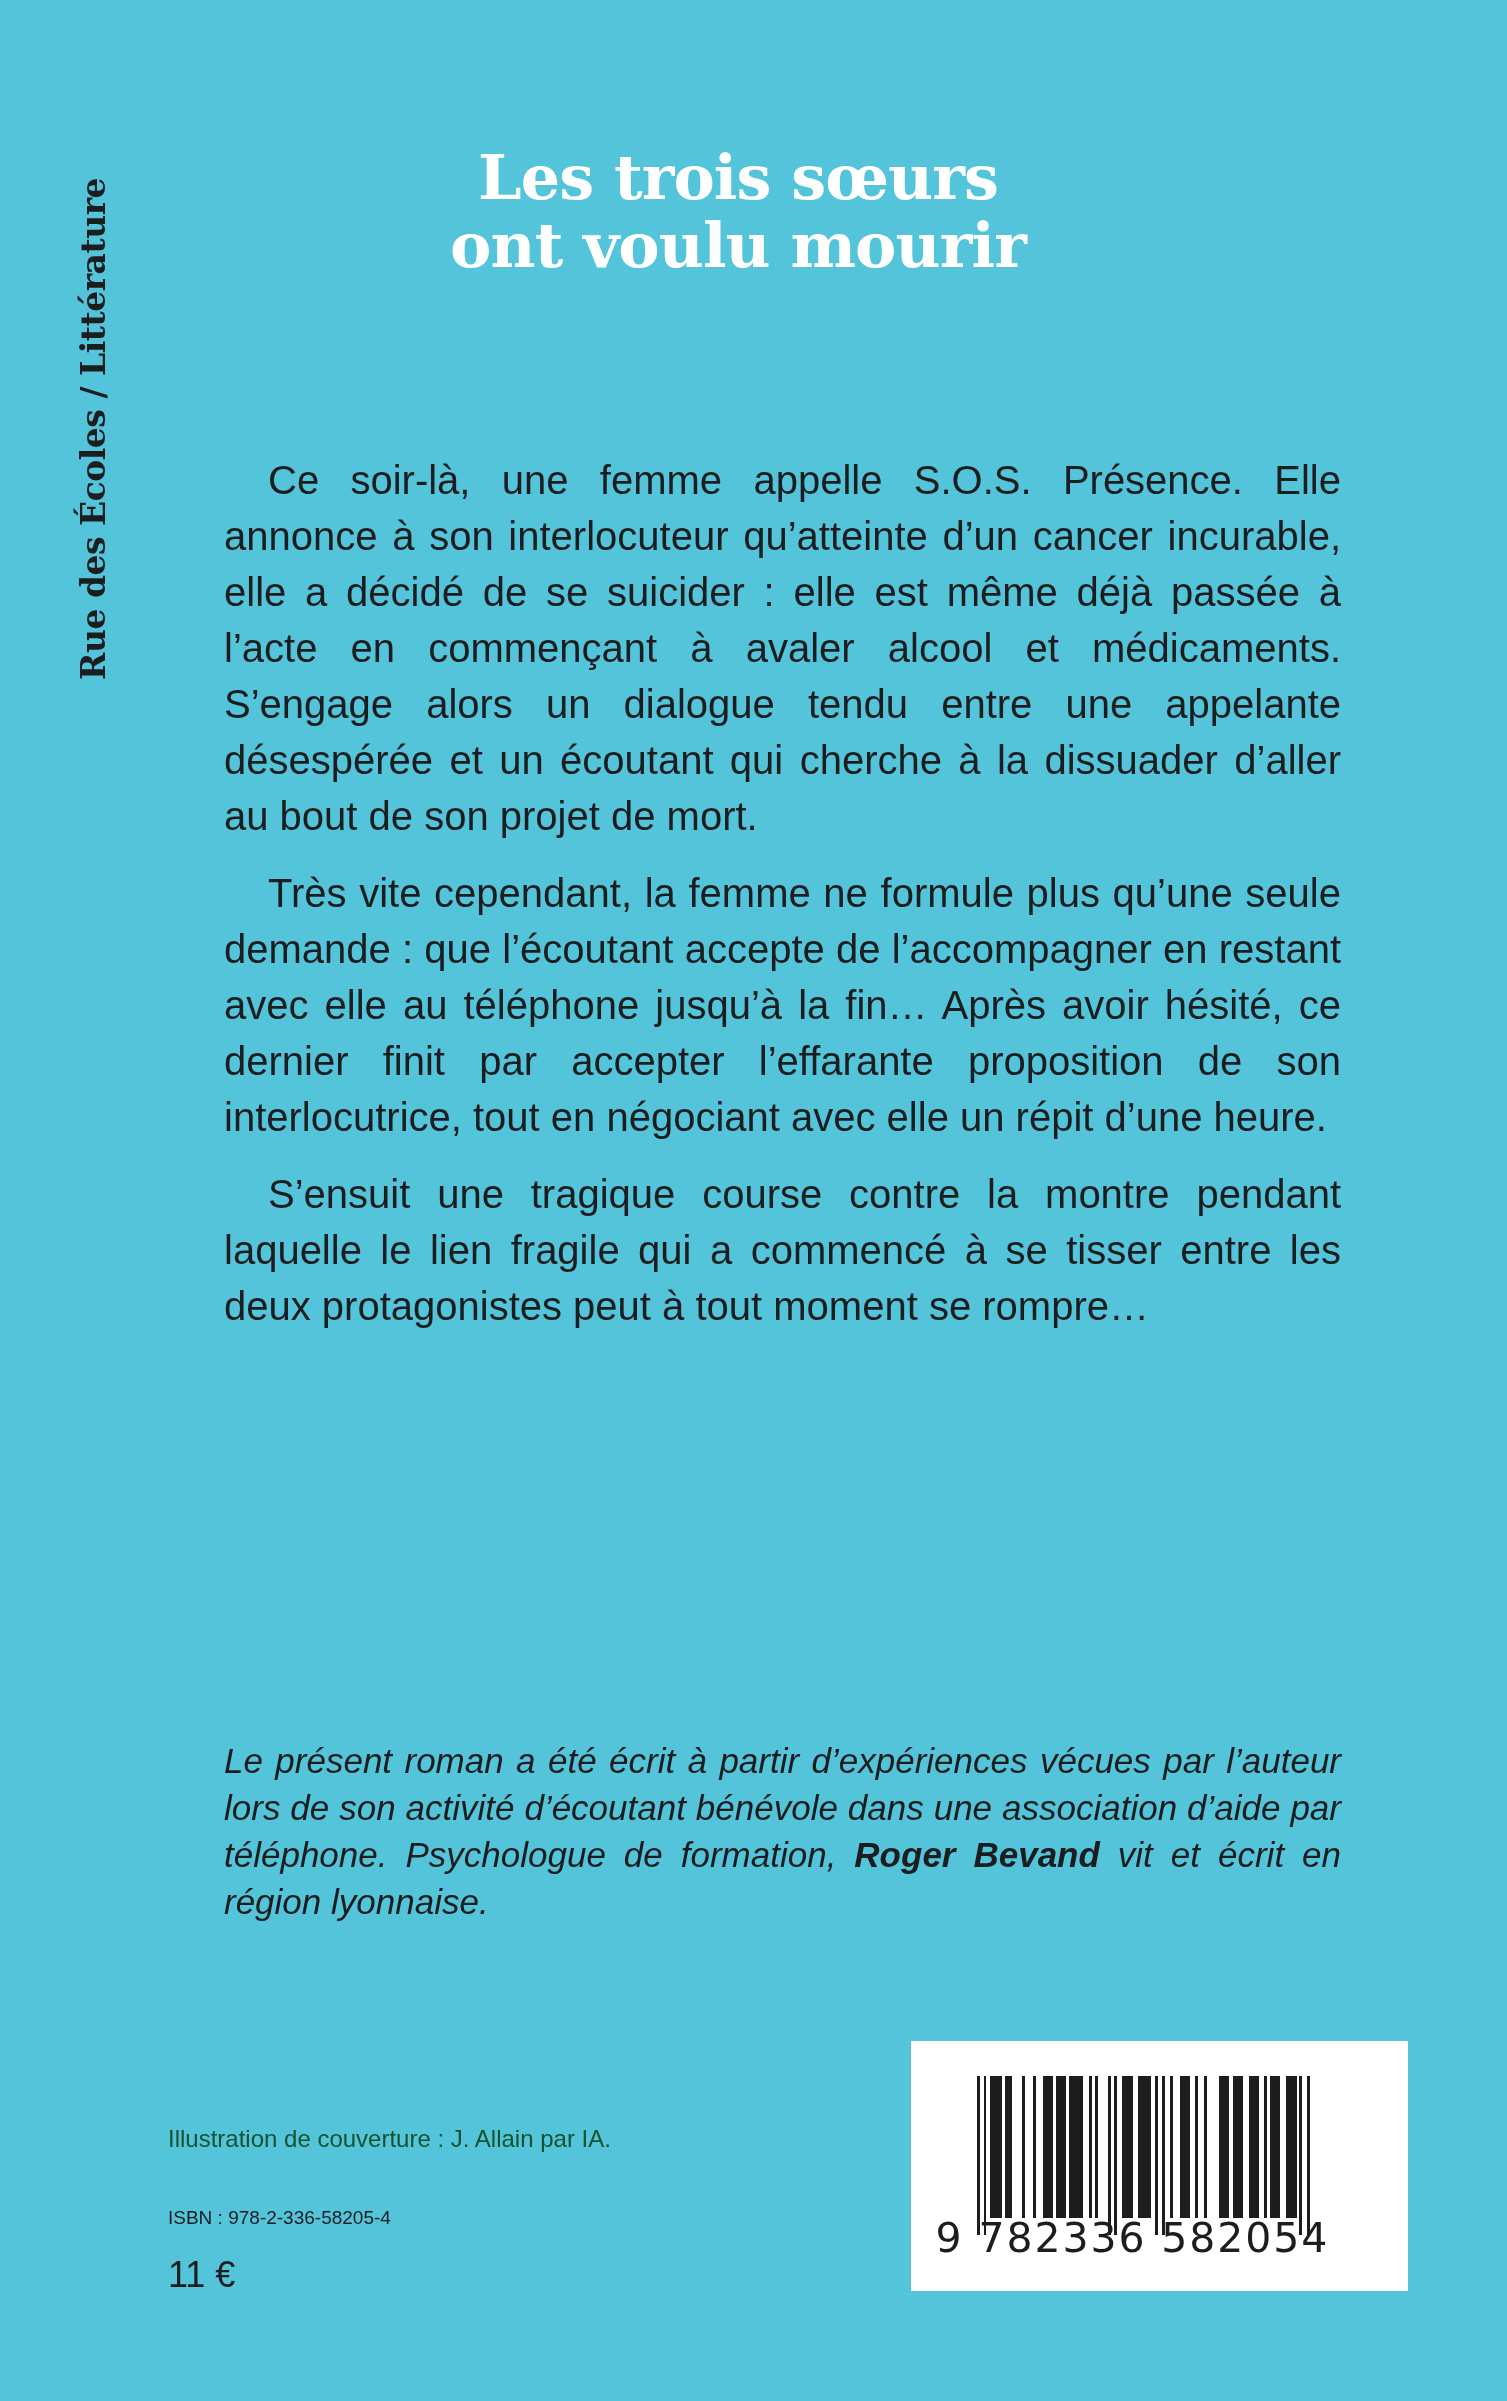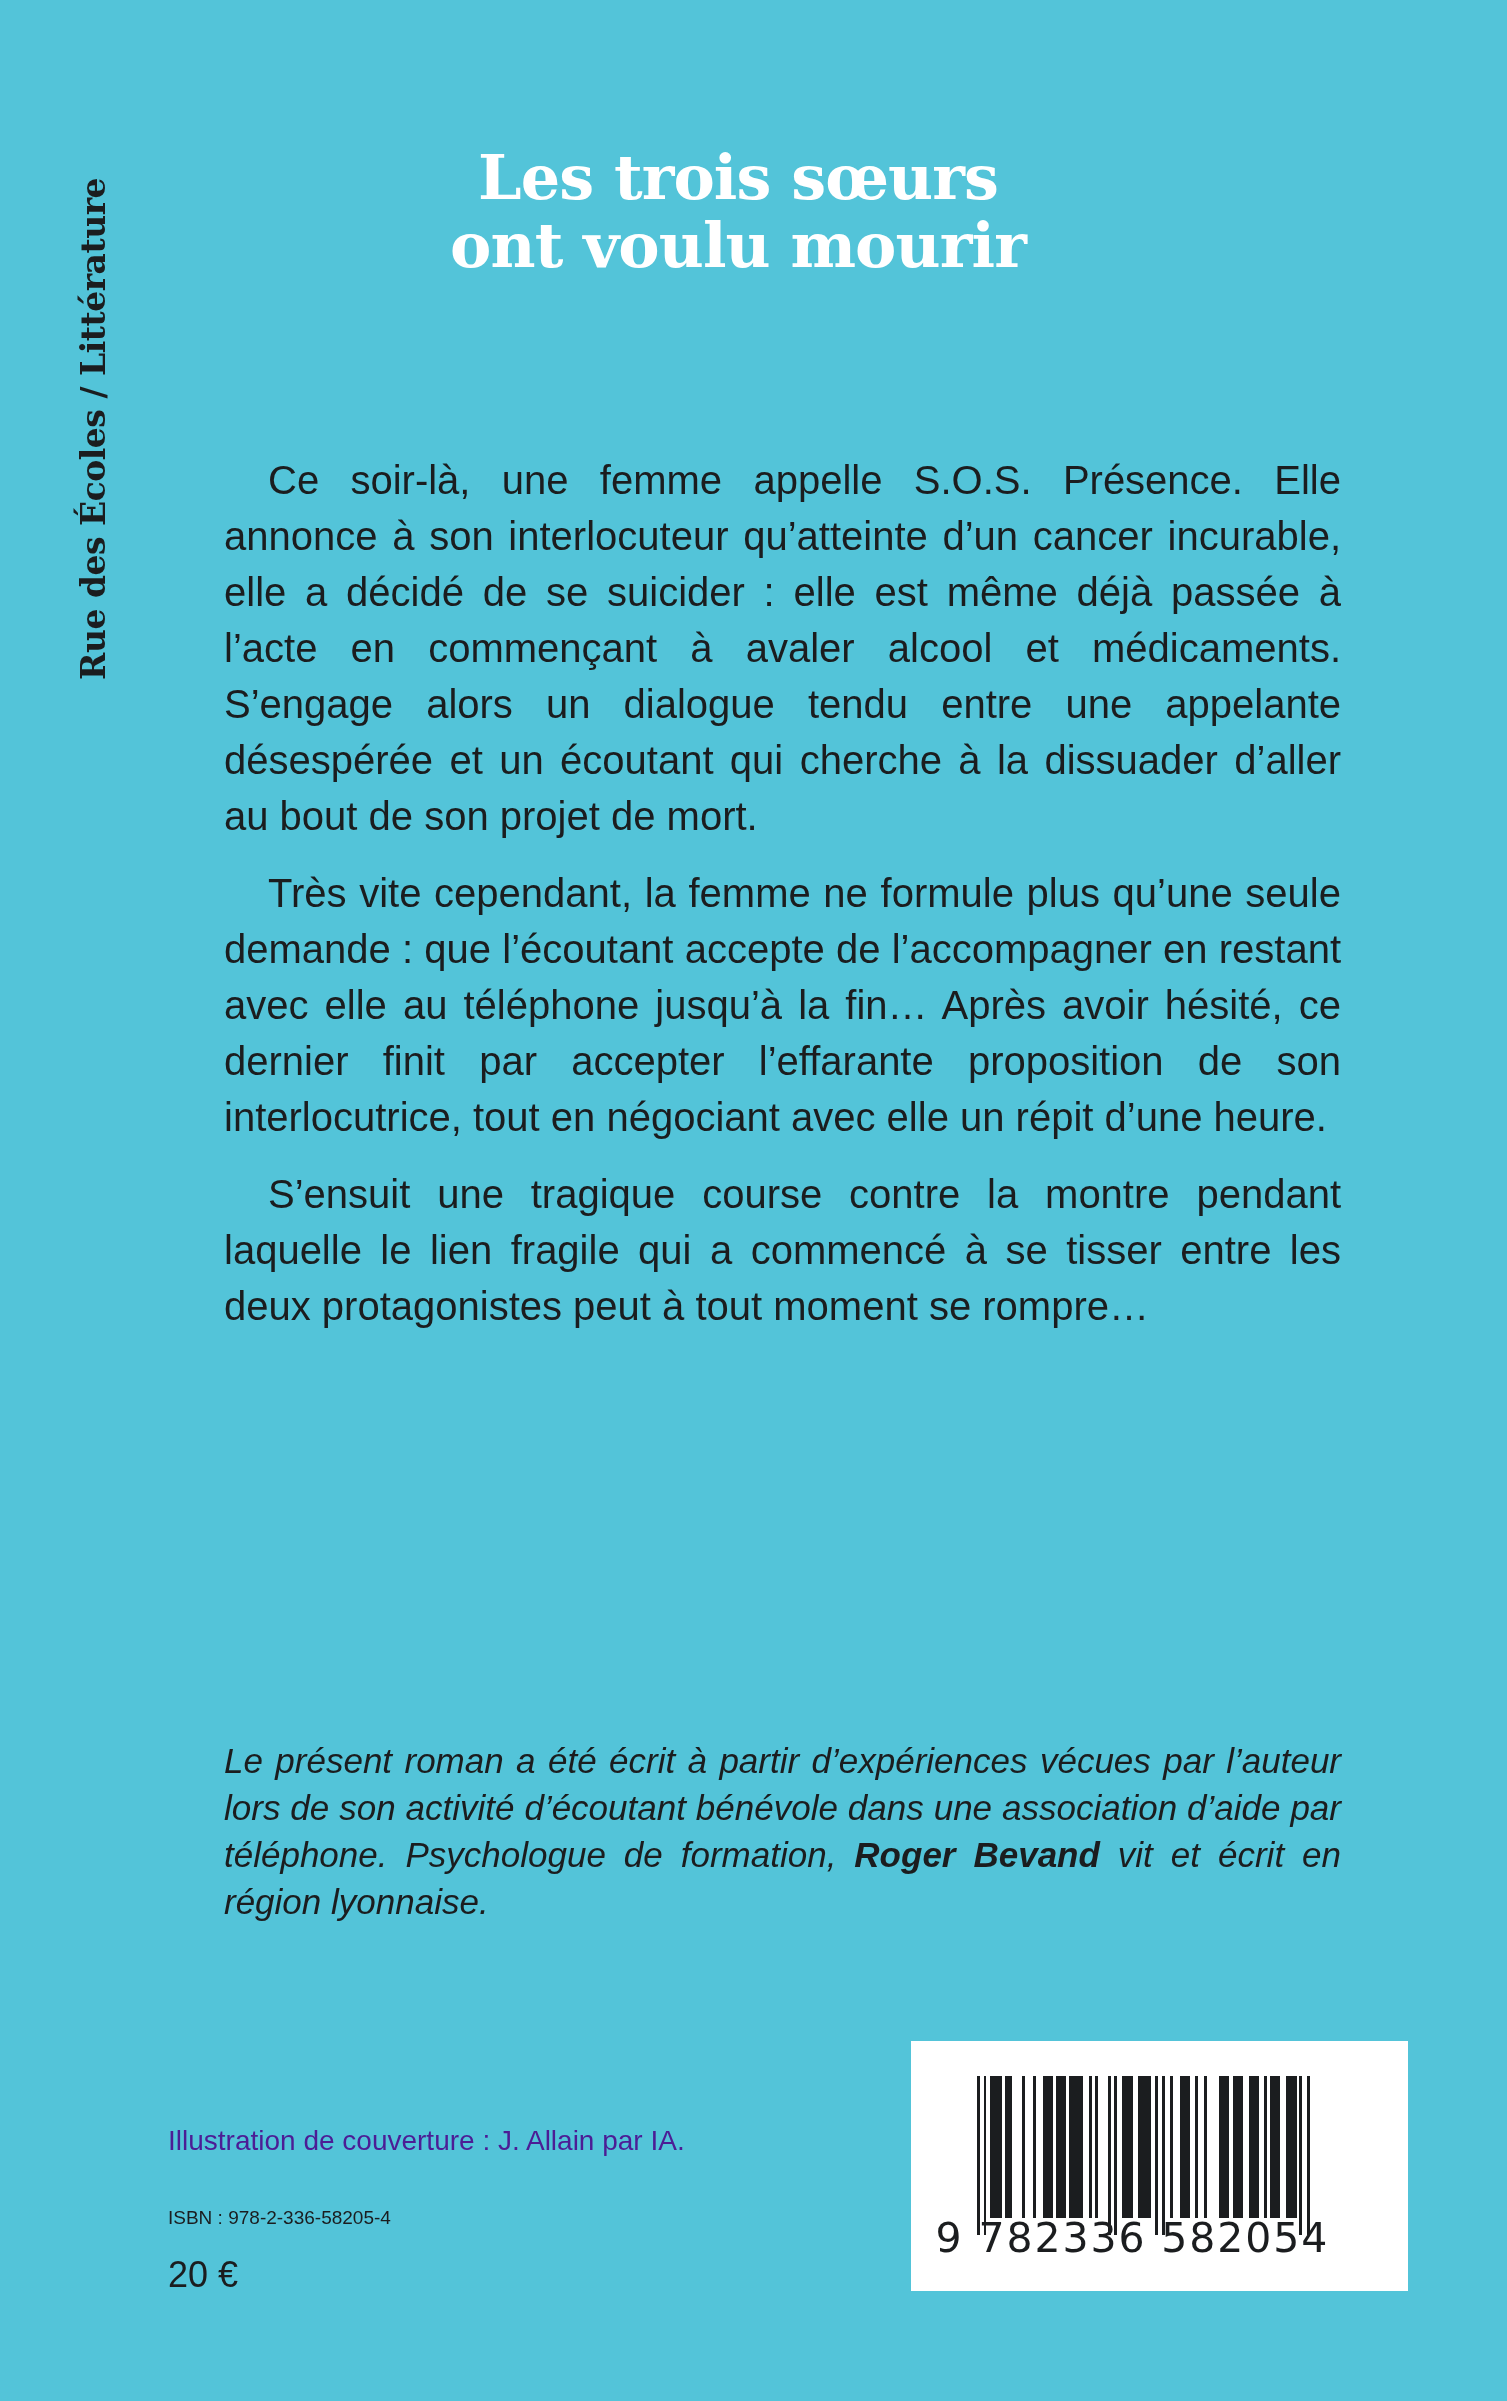--- a/index.html
+++ b/index.html
@@ -50,21 +50,21 @@
     font-style: italic;
     font-size: 35px;
     line-height: 47px;
     text-align: justify;
     color: #1b1d1f;
   }
   .bio b { font-weight: bold; }
   .credit {
     position: absolute; left: 168px; top: 2125px;
     font-family: "Liberation Sans", sans-serif;
-    font-size: 28px; color: #4c1d95;
+    font-size: 24px; color: #14532d;
   }
   .isbn {
     position: absolute; left: 168px; top: 2207px;
     font-family: "Liberation Sans", sans-serif;
     font-size: 19px; color: #1b1d1f;
   }
   .price {
     position: absolute; left: 168px; top: 2254px;
     font-family: "Liberation Sans", sans-serif;
     font-size: 36px; color: #1b1d1f;
@@ -100,21 +100,21 @@
 <div class="blurb">
   <p>Ce soir-là, une femme appelle S.O.S. Présence. Elle annonce à son interlocuteur qu’atteinte d’un cancer incurable, elle a décidé de se suicider : elle est même déjà passée à l’acte en commençant à avaler alcool et médicaments. S’engage alors un dialogue tendu entre une appelante désespérée et un écoutant qui cherche à la dissuader d’aller au bout de son projet de mort.</p>
   <p>Très vite cependant, la femme ne formule plus qu’une seule demande : que l’écoutant accepte de l’accompagner en restant avec elle au téléphone jusqu’à la fin… Après avoir hésité, ce dernier finit par accepter l’effarante proposition de son interlocutrice, tout en négociant avec elle un répit d’une heure.</p>
   <p>S’ensuit une tragique course contre la montre pendant laquelle le lien fragile qui a commencé à se tisser entre les deux protagonistes peut à tout moment se rompre…</p>
 </div>
 
 <div class="bio"><span>Le présent roman a été écrit à partir d’expériences vécues par l’auteur lors de son activité d’écoutant bénévole dans une association d’aide par téléphone. Psychologue de formation, </span><b>Roger Bevand</b><span> vit et écrit en région lyonnaise.</span></div>
 
 <div class="credit">Illustration de couverture : J. Allain par IA.</div>
 <div class="isbn">ISBN : 978-2-336-58205-4</div>
-<div class="price">20 €</div>
+<div class="price">11 €</div>
 
 <div class="barcode-box">
   <div class="bars" id="bars">
       <div class="bar long" style="left: 0px; width: 2.8px;"></div>
       <div class="bar long" style="left: 6.6px; width: 2.8px;"></div>
       <div class="bar" style="left: 13.2px; width: 11.4px;"></div>
       <div class="bar" style="left: 28px; width: 6.6px;"></div>
       <div class="bar" style="left: 45px; width: 2.8px;"></div>
       <div class="bar" style="left: 56px; width: 2.8px;"></div>
       <div class="bar" style="left: 66px; width: 9.5px;"></div>

